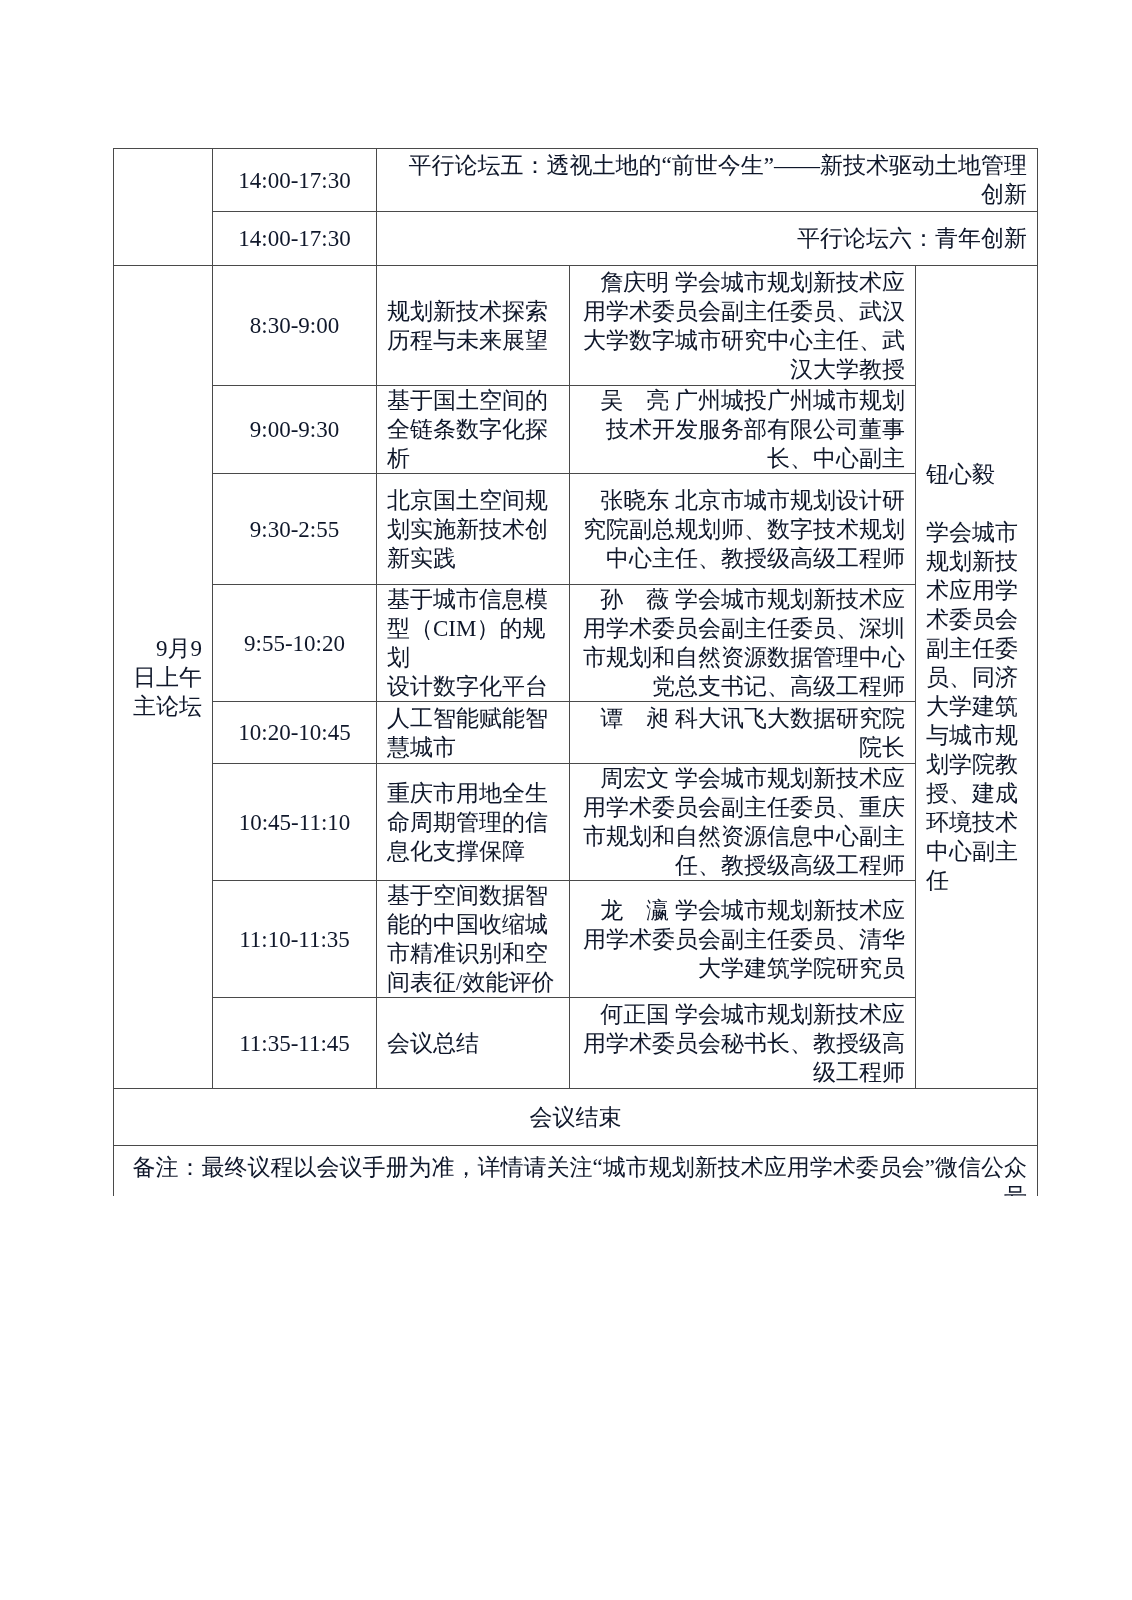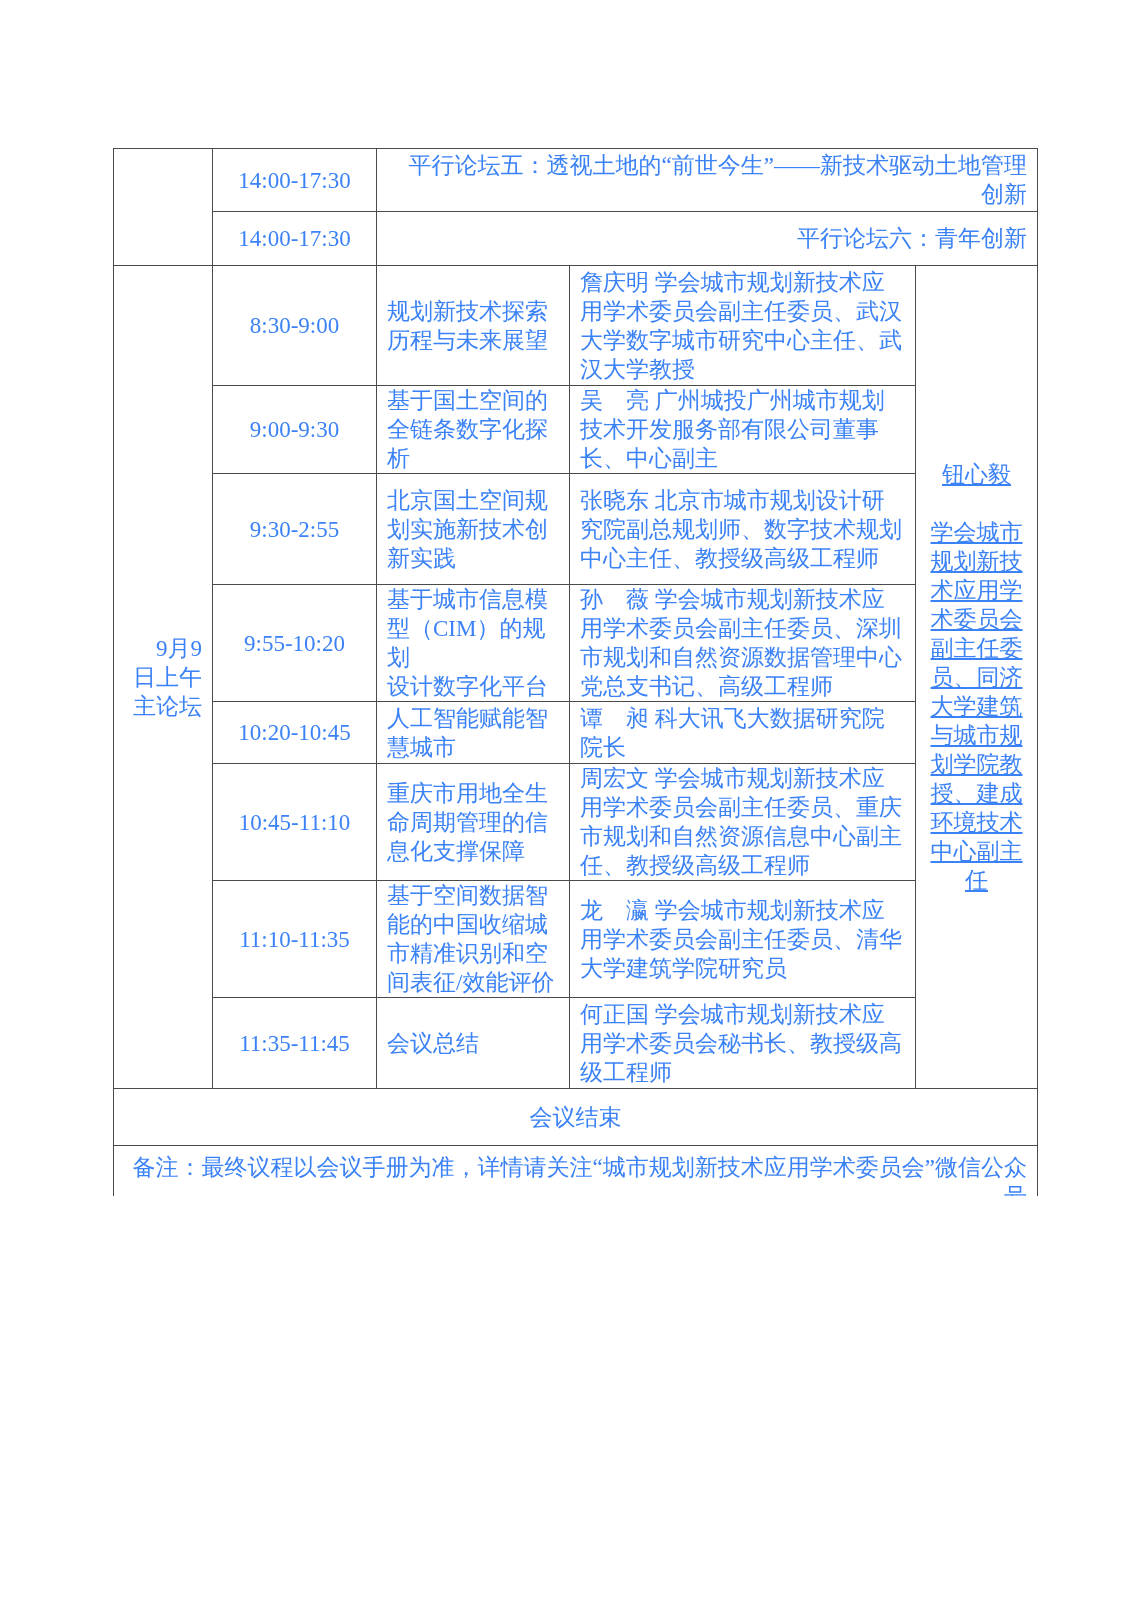--- a/index.html
+++ b/index.html
@@ -2,21 +2,21 @@
 <html><head>
 <meta charset="utf-8">
 <style>
   html, body { margin: 0; padding: 0; }
   .page {
     position: relative;
     width: 1132px;
     height: 1196px;
     background: #ffffff;
     font-family: "Liberation Serif", "DejaVu Serif", serif;
-    color: #3b82f6;
+    color: #0f172a;
     overflow: hidden;
   }
   table.agenda {
     position: absolute;
     left: 113px;
     top: 148px;
     width: 924px;
     border-collapse: collapse;
     table-layout: fixed;
   }
@@ -43,30 +43,29 @@
     white-space: pre-line;
     line-height: 34px;
     padding: 0 8px;
   }
   td.topic-cell {
     white-space: pre-line;
     padding: 0 4px;
     line-height: 29px;
   }
   td.speaker-cell {
-    text-align: left;
+    text-align: right;
     padding: 2px 14px 2px 12px;
     line-height: 29px;
   }
   td.moderator-cell {
-    text-align: center;
+    text-align: left;
     white-space: pre-line;
     padding: 0 12px;
     line-height: 29px;
-    text-decoration: underline;
   }
   td.closing-cell {
     text-align: center;
     line-height: 29px;
   }
   td.note-cell {
     text-align: right;
     padding: 2px 30px 2px 12px;
     line-height: 34px;
     vertical-align: middle;

